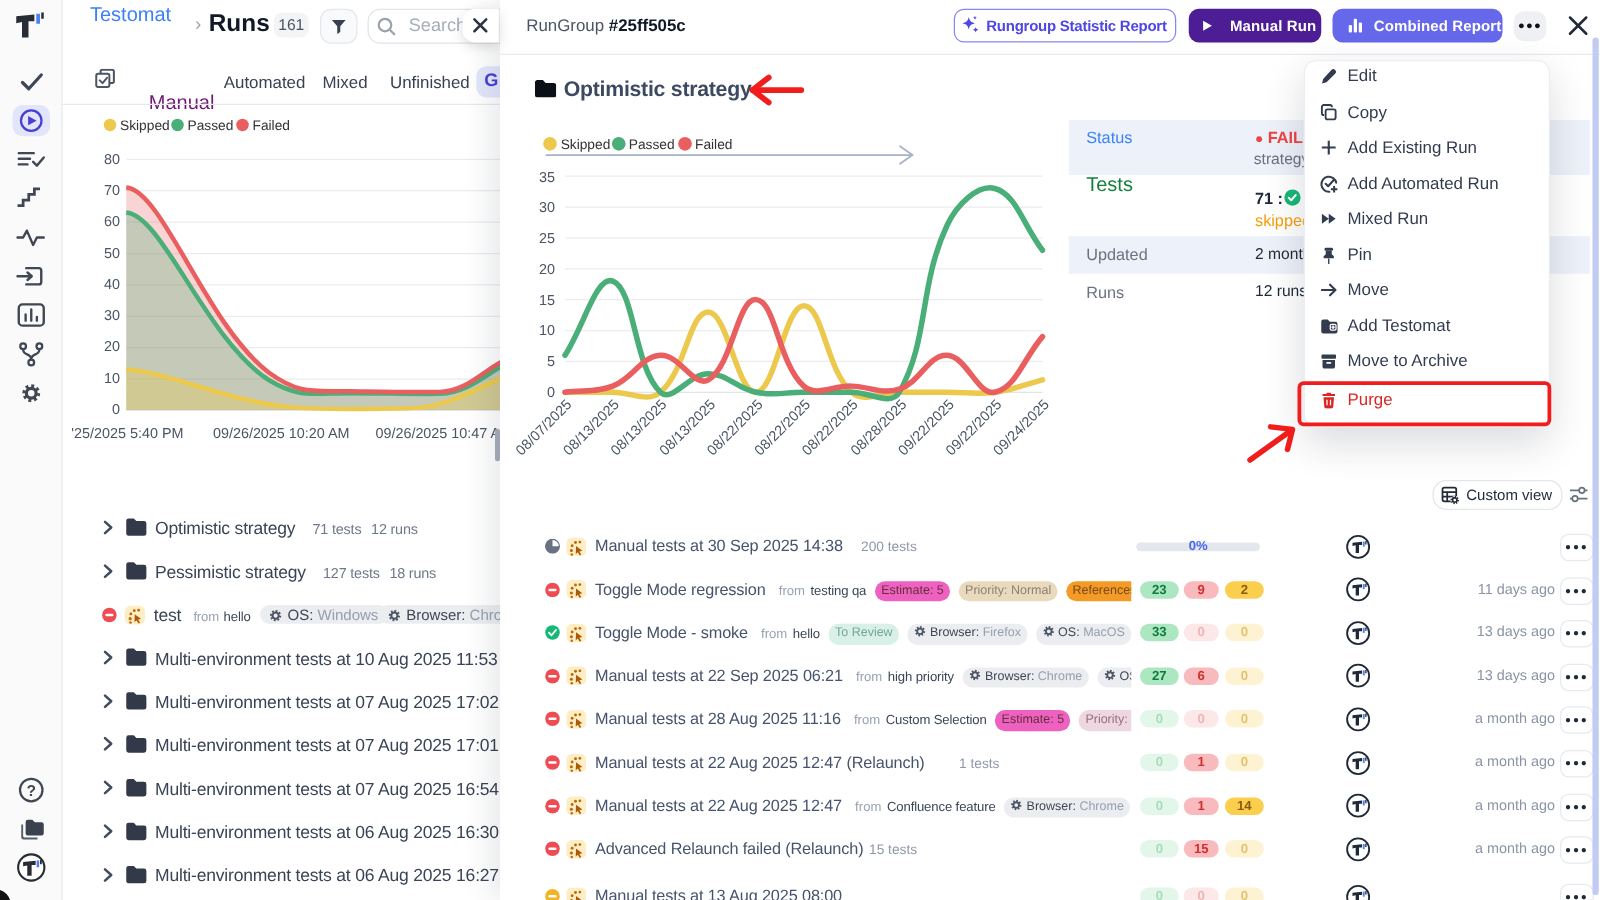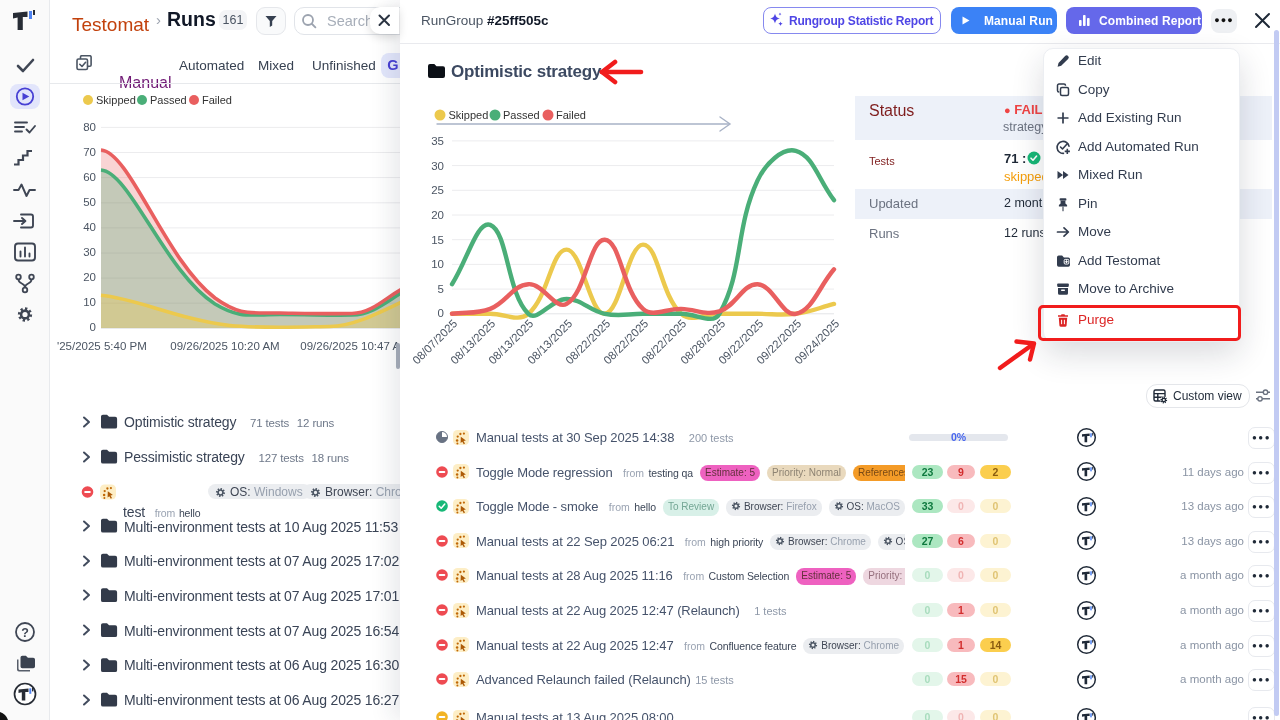--- a/index.html
+++ b/index.html
@@ -80,21 +80,21 @@
 
   <circle cx="25" cy="694" r="10.5" stroke="#272c35" stroke-width="1.7" fill="#fff"></circle>
   <g fill="#272c35">
     <path d="M18.5,689.5 L28.5,688.5 L28.5,692 L25.3,692 L25.3,700.5 L21.8,700.5 L21.8,692.3 L18.5,693 Z"></path>
     <rect x="29.3" y="688.3" width="2" height="5.5" fill="#4f83f1"></rect>
     <rect x="32" y="687.8" width="1.4" height="3.6" fill="#272c35"></rect>
   </g>
   <path d="M0,712 Q6,714 8,720 L0,720 Z" fill="#111"></path>
 </svg>
 
-<div class="a" style="left:72px;top:14px;font-size:19px;color:#c2410c">Testomat</div>
+<div class="a" style="left:72px;top:4px;font-size:16px;color:#3b82f6">Testomat</div>
 <div class="a" style="left:156px;top:11px;font-size:15px;color:#9ca3af">›</div>
 <div class="a" style="left:167px;top:8px;font-size:19.5px;font-weight:bold;color:#111827">Runs</div>
 <div class="a" style="left:219px;top:10px;width:28px;height:20px;background:#f3f4f6;border-radius:7px;text-align:center;line-height:20px;font-size:12.5px;color:#4b5563">161</div>
 <div class="a" style="left:256px;top:7px;width:28px;height:26px;background:#f9fafb;border:1px solid #e5e7eb;border-radius:9px">
   <svg width="28" height="26" viewBox="0 0 28 26">
       <path d="M8.5,8 h11 l-4.3,5 v4.5 l-2.4,1.6 v-6.1 Z" fill="#374151"></path>
     </svg>
 </div>
 <div class="a" style="left:294px;top:7px;width:115px;height:26px;background:#fff;border:1px solid #e1e4e9;border-radius:10px">
   <svg width="26" height="26" viewBox="0 0 26 26">
@@ -187,21 +187,21 @@
         <circle cx="4.1" cy="10.4" r="1.25"></circle>
         <circle cx="4.7" cy="6.6" r="1.15"></circle>
         <circle cx="7.4" cy="4" r="1.15"></circle>
         <circle cx="10.9" cy="3.6" r="1.1"></circle>
         <circle cx="4.4" cy="13.5" r="1"></circle>
       </g>
   </g>
 </svg>
 <div class="folderrow" style="left:124px;top:414px">Optimistic strategy <span class="subtxt" style="margin-left:10px">71 tests</span> <span class="subtxt" style="margin-left:4px">12 runs</span></div>
 <div class="folderrow" style="left:124px;top:449px">Pessimistic strategy <span class="subtxt" style="margin-left:10px">127 tests</span> <span class="subtxt" style="margin-left:4px">18 runs</span></div>
-<div class="folderrow" style="left:123px;top:504px">test <span class="from" style="margin-left:6px">from</span> <span class="fromsrc">hello</span></div>
+<div class="folderrow" style="left:123px;top:484px">test <span class="from" style="margin-left:6px">from</span> <span class="fromsrc">hello</span></div>
 <div class="badge gbadge" style="left:208px;top:483.5px">OS: <i>Windows</i>
   <svg width="11" height="11" viewBox="-6 -6 12 12" style="position:absolute;left:7px;top:3px">
       <path fill="#4b5563" d="M0,-5L1.91,-4.62L1.38,-3.33L2.55,-2.55L3.54,-3.54L4.62,-1.91L3.33,-1.38L3.6,0L5,0L4.62,1.91L3.33,1.38L2.55,2.55L3.54,3.54L1.91,4.62L1.38,3.33L0,3.6L0,5L-1.91,4.62L-1.38,3.33L-2.55,2.55L-3.54,3.54L-4.62,1.91L-3.33,1.38L-3.6,0L-5,0L-4.62,-1.91L-3.33,-1.38L-2.55,-2.55L-3.54,-3.54L-1.91,-4.62L-1.38,-3.33L0,-3.6Z M1.8,0A1.8,1.8 0 1 0 -1.8,0A1.8,1.8 0 1 0 1.8,0Z" fill-rule="evenodd"></path>
     </svg>
 </div>
 <div class="badge gbadge" style="left:303px;top:483.5px;width:100px">Browser: <i>Chrome</i>
   <svg width="11" height="11" viewBox="-6 -6 12 12" style="position:absolute;left:7px;top:3px">
       <path fill="#4b5563" d="M0,-5L1.91,-4.62L1.38,-3.33L2.55,-2.55L3.54,-3.54L4.62,-1.91L3.33,-1.38L3.6,0L5,0L4.62,1.91L3.33,1.38L2.55,2.55L3.54,3.54L1.91,4.62L1.38,3.33L0,3.6L0,5L-1.91,4.62L-1.38,3.33L-2.55,2.55L-3.54,3.54L-4.62,1.91L-3.33,1.38L-3.6,0L-5,0L-4.62,-1.91L-3.33,-1.38L-2.55,-2.55L-3.54,-3.54L-1.91,-4.62L-1.38,-3.33L0,-3.6Z M1.8,0A1.8,1.8 0 1 0 -1.8,0A1.8,1.8 0 1 0 1.8,0Z" fill-rule="evenodd"></path>
     </svg>
 </div>
@@ -223,21 +223,21 @@
 
 <div class="a" style="left:421px;top:13px;font-size:13.5px;color:#4b5563">RunGroup <b style="color:#111827">#25ff505c</b></div>
 <div class="a" style="left:763px;top:7px;width:176px;height:25px;border:1px solid #8689ef;border-radius:8px;background:#fff">
   <svg width="24" height="25" viewBox="0 0 24 25">
     <path d="M11,5.5 C12,9 12.5,9.5 16,10.5 C12.5,11.5 12,12 11,15.5 C10,12 9.5,11.5 6,10.5 C9.5,9.5 10,9 11,5.5 Z" fill="#4f46e5"></path>
     <path d="M16.5,13.5 C17,15 17.2,15.2 18.7,15.7 C17.2,16.2 17,16.4 16.5,17.9 C16,16.4 15.8,16.2 14.3,15.7 C15.8,15.2 16,15 16.5,13.5 Z" fill="#4f46e5"></path>
     <path d="M16,4.5 C16.3,5.6 16.5,5.8 17.6,6.1 C16.5,6.4 16.3,6.6 16,7.7 C15.7,6.6 15.5,6.4 14.4,6.1 C15.5,5.8 15.7,5.6 16,4.5 Z" fill="#4f46e5"></path>
   </svg>
   <span style="position:absolute;left:25px;top:6px;font-size:12px;font-weight:bold;color:#4f46e5;white-space:nowrap;letter-spacing:-0.2px">Rungroup Statistic Report</span>
 </div>
-<div class="a" style="left:951px;top:7px;width:106px;height:27px;border-radius:8px;background:#3b82f6">
+<div class="a" style="left:951px;top:7px;width:106px;height:27px;border-radius:8px;background:#4c1d95">
   <svg width="30" height="27" viewBox="0 0 30 27">
       <path d="M18.5,13.5 L11.5,17.5 L11.5,9.5 Z" fill="#fff"></path>
     </svg>
   <span style="position:absolute;left:33px;top:7px;font-size:12px;font-weight:bold;color:#fff;white-space:nowrap;letter-spacing:0.1px">Manual Run</span>
 </div>
 <div class="a" style="left:1066px;top:7px;width:136px;height:27px;border-radius:8px;background:#6568ea">
   <svg width="30" height="27" viewBox="0 0 30 27">
       <g fill="#fff">
         <rect x="13" y="13" width="2.6" height="6" rx="0.8"></rect>
         <rect x="17" y="8" width="2.6" height="11" rx="0.8"></rect>
@@ -303,22 +303,22 @@
       <text transform="rotate(-45 764 322)" x="764" y="322">09/22/2025</text>
       <text transform="rotate(-45 802 322)" x="802" y="322">09/22/2025</text>
       <text transform="rotate(-45 840 322)" x="840" y="322">09/24/2025</text>
     </g>
     </g>
   </g>
 </svg>
 
 <div class="a" style="left:855px;top:96px;width:417px;height:44px;background:#edf1f9"></div>
 <div class="a" style="left:855px;top:189px;width:417px;height:30px;background:#edf1f9"></div>
-<div class="a" style="left:869px;top:102px;font-size:16px;color:#7f1d1d">Status</div>
-<div class="a" style="left:869px;top:155px;font-size:11px;color:#7f1d1d">Tests</div>
+<div class="a" style="left:869px;top:102px;font-size:13px;color:#3b82f6">Status</div>
+<div class="a" style="left:869px;top:140px;font-size:16px;color:#15803d">Tests</div>
 <div class="a" style="left:869px;top:196px;font-size:13px;color:#6b7280">Updated</div>
 <div class="a" style="left:869px;top:226px;font-size:13px;color:#6b7280">Runs</div>
 <div class="a" style="left:1004px;top:102px;font-size:13px;font-weight:bold;color:#ef4444"><span style="font-size:11px">●</span> FAILED</div>
 <div class="a" style="left:1003px;top:120px;font-size:12.5px;color:#6b7280">strategy</div>
 <div class="a" style="left:1004px;top:151px;font-size:13px;font-weight:bold;color:#1f2937">71 :</div>
 <svg class="a" style="left:1027px;top:151px" width="14" height="14">
     <circle cx="7" cy="7" r="6.5" fill="#17b877"></circle>
     <path d="M4,7.2 l2,2 l3.6,-4.2" stroke="#fff" stroke-width="1.6" fill="none" stroke-linecap="round" stroke-linejoin="round"></path>
   </svg>
 <div class="a" style="left:1004px;top:169px;font-size:13px;color:#f59e0b">skipped</div>
@@ -506,21 +506,21 @@
     <rect width="16" height="15" rx="4.5" fill="#fdeec6"></rect>
     <path d="M7.8,6.8 L12.9,10.6 L10.5,11.1 L12,13.6 L10.8,14.3 L9.3,11.8 L7.6,13.1 Z" fill="#ad5a06"></path>
     <g fill="#c06806">
       <circle cx="4.1" cy="10.4" r="1.25"></circle>
       <circle cx="4.7" cy="6.6" r="1.15"></circle>
       <circle cx="7.4" cy="4" r="1.15"></circle>
       <circle cx="10.9" cy="3.6" r="1.1"></circle>
       <circle cx="4.4" cy="13.5" r="1"></circle>
     </g>
   </svg>
-<div class="a" style="left:476px;top:599px;width:429px;height:22px;overflow:hidden;white-space:nowrap;line-height:22px"><span class="rowtitle">Manual tests at 22 Aug 2025 12:47 (Relaunch)</span> <span class="ntests" style="margin-left:10px">1 tests</span></div>
+<div class="a" style="left:476px;top:599px;width:429px;height:22px;overflow:hidden;white-space:nowrap;line-height:22px"><span class="rowtitle">Manual tests at 22 Aug 2025 12:47 (Relaunch)</span> <span class="ntests" style="margin-left:23px">1 tests</span></div>
 <div class="pill pg0" style="left:912px;top:603px;width:31px">0</div>
 <div class="pill pr1" style="left:947px;top:603px;width:28px">1</div>
 <div class="pill py0" style="left:980px;top:603px;width:31px">0</div>
 <svg class="a" style="left:1076px;top:599.5px" width="21" height="21">
     <circle cx="10.5" cy="10.5" r="8.8" stroke="#1f2937" stroke-width="1.5" fill="#fff"></circle>
     <g fill="#1f2937" transform="translate(10.5,10.5) scale(0.85) translate(-10.5,-10.5)">
       <path d="M5.2,6.6 L14.2,5.7 L14.2,8.8 L11.3,8.8 L11.3,16.2 L8.2,16.2 L8.2,9 L5.2,9.6 Z"></path>
       <rect x="14.9" y="5.5" width="1.8" height="4.8" fill="#4f83f1"></rect>
       <rect x="17.2" y="5.1" width="1.2" height="3.2" fill="#1f2937"></rect>
     </g>

